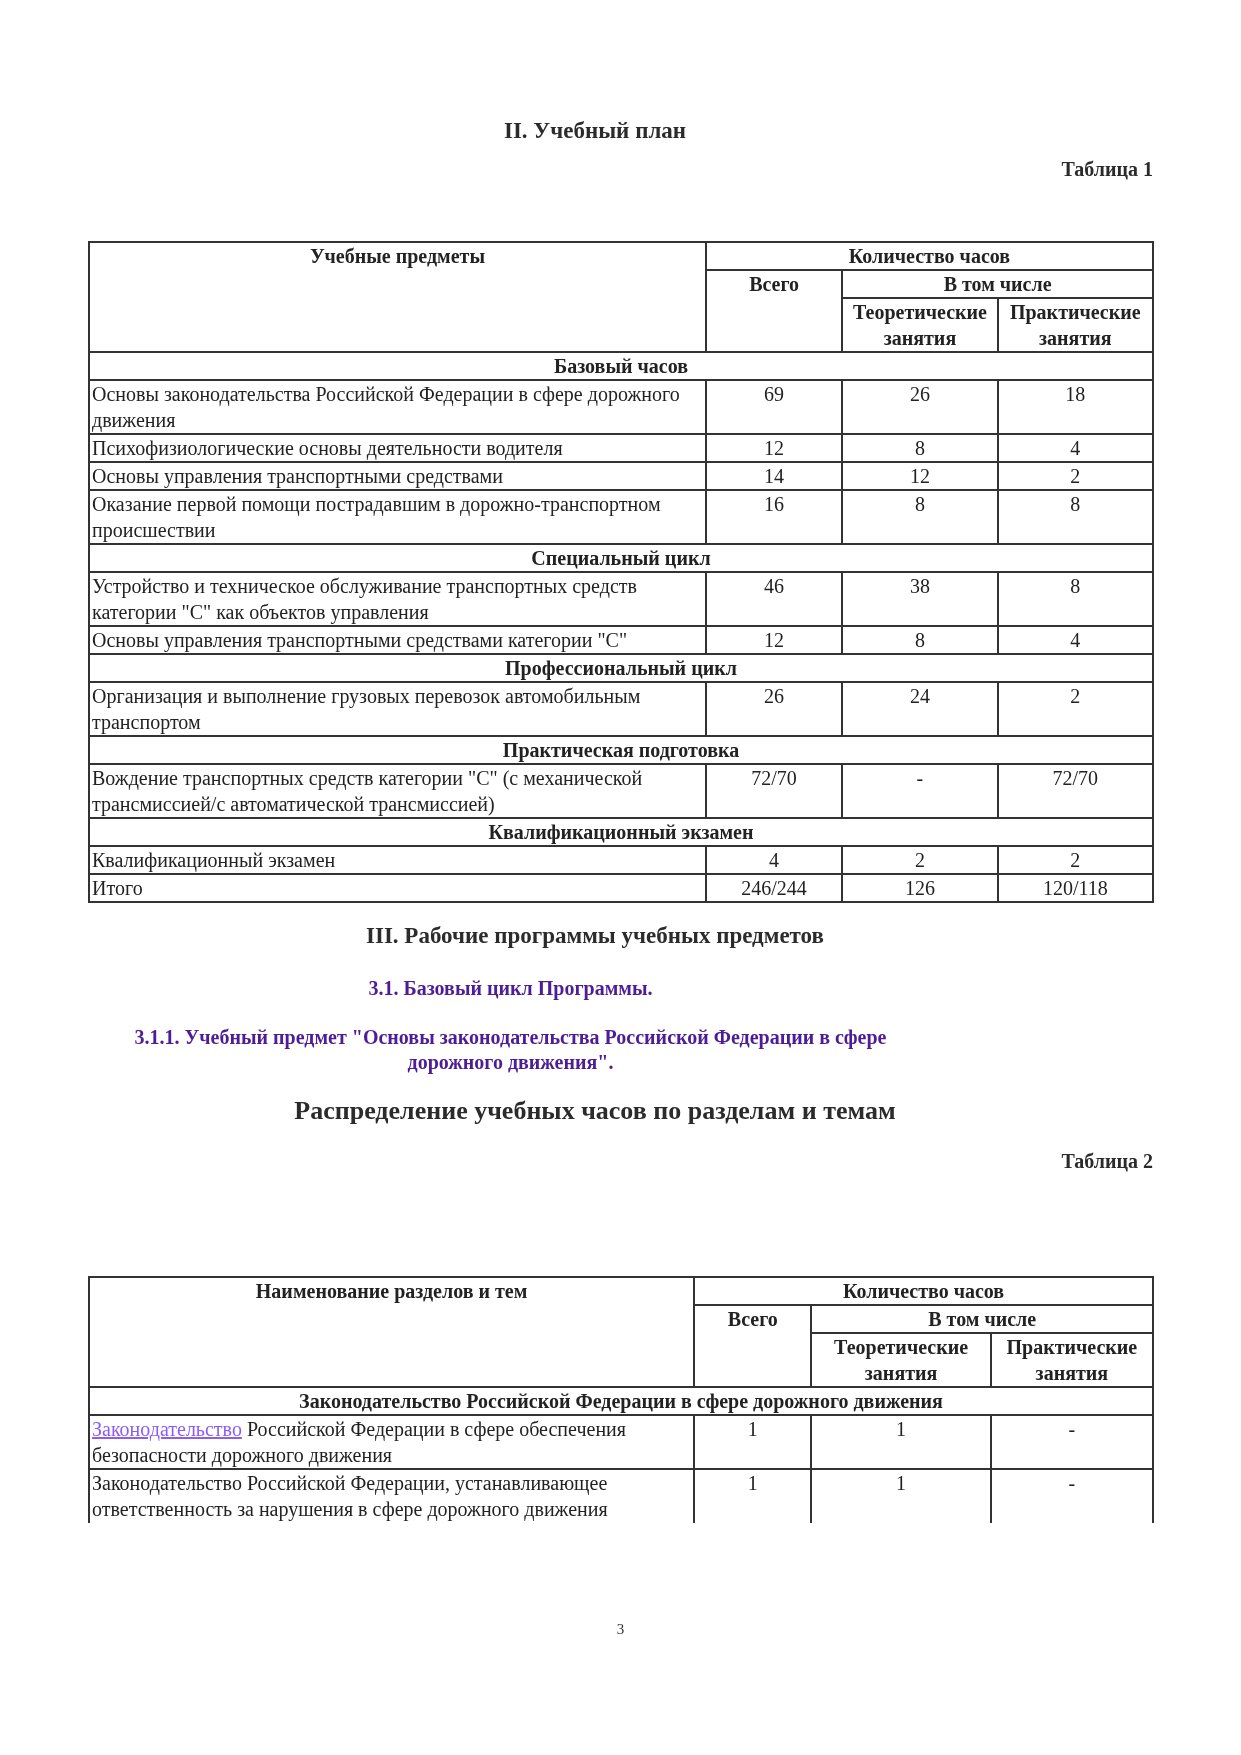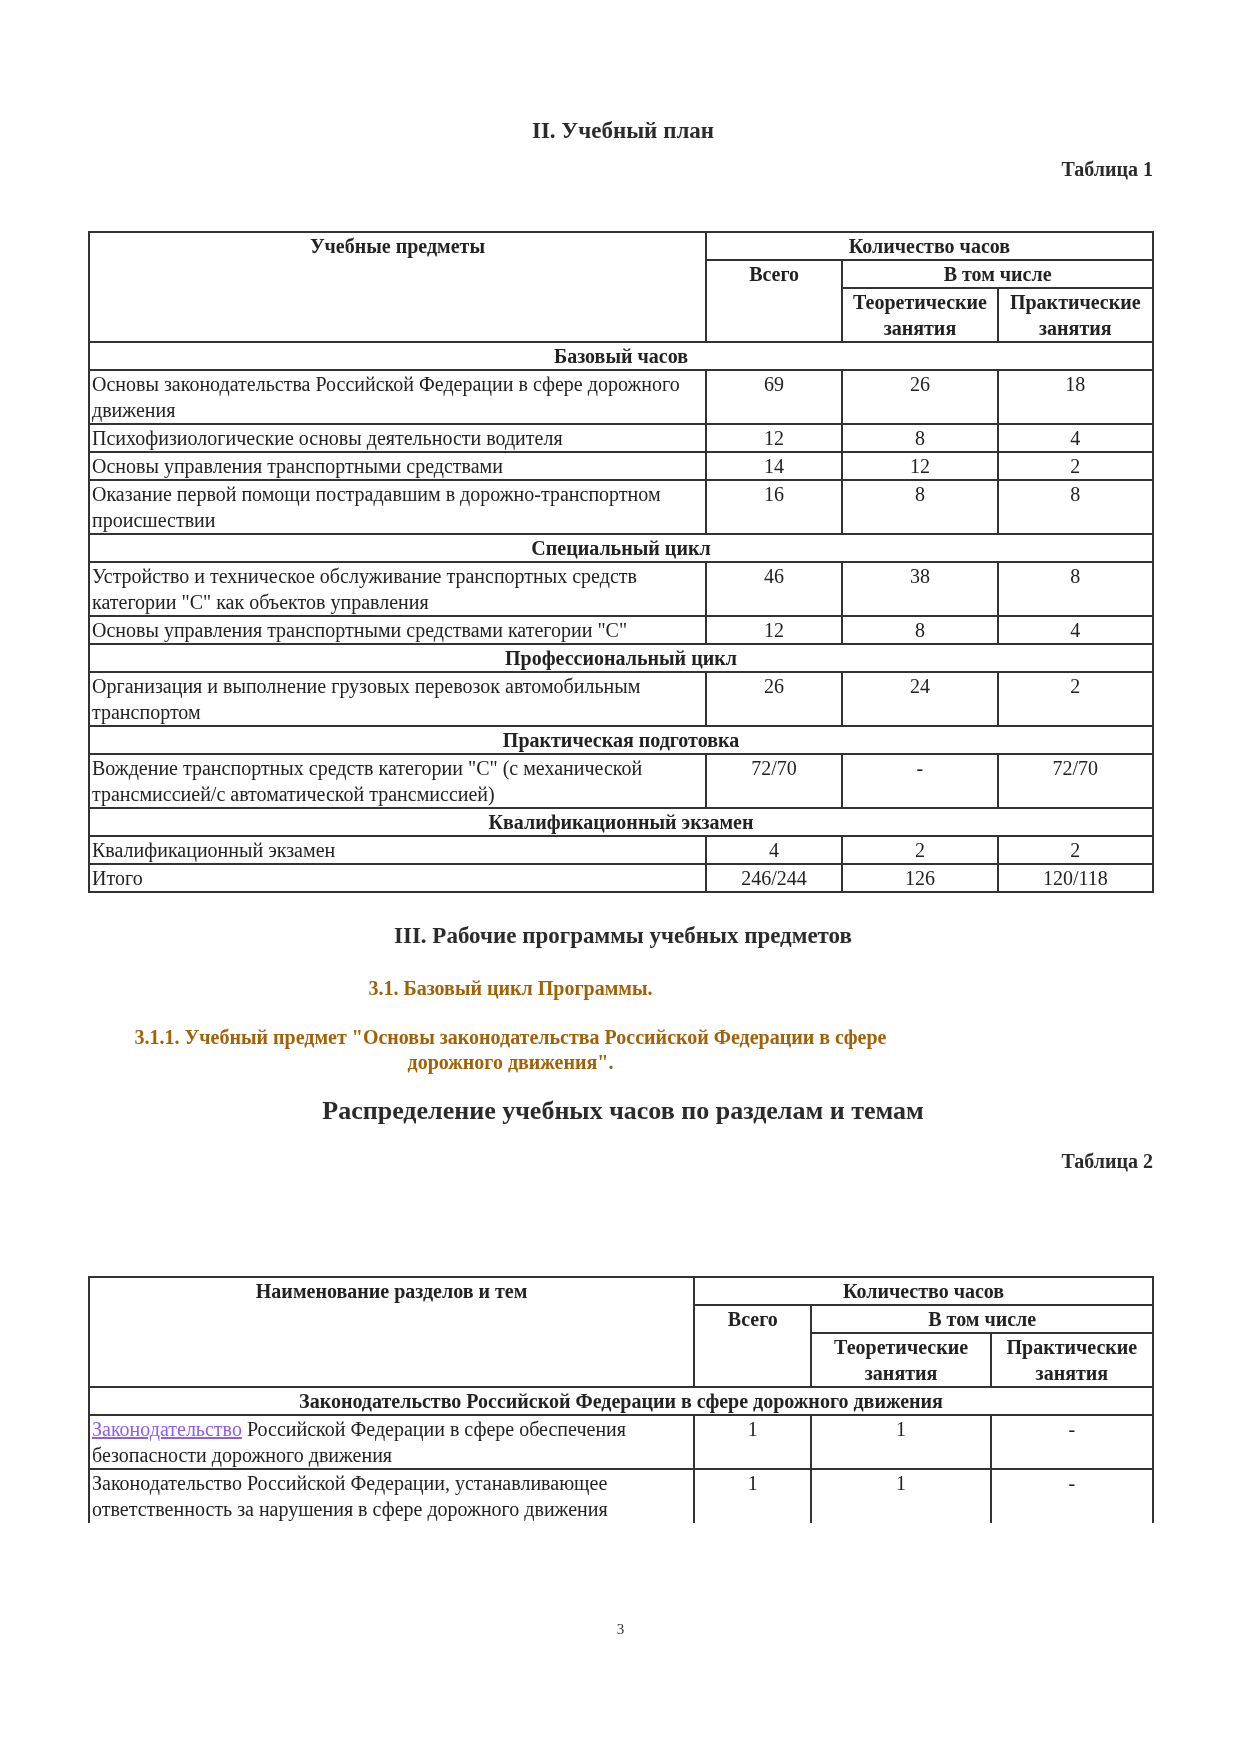--- a/index.html
+++ b/index.html
@@ -5,46 +5,46 @@
   html, body { margin: 0; padding: 0; background: #ffffff; }
   body {
     width: 1241px; height: 1755px; position: relative; overflow: hidden;
     font-family: "Liberation Serif", "DejaVu Serif", serif;
     color: #222222;
   }
   .page { position: absolute; left: 0; top: 0; width: 1241px; height: 1755px; }
 
   .h-section {
     position: absolute; left: 0; width: 1190px; text-align: center;
-    font-weight: bold; font-size: 23px; color: #2b2b2b; padding-left: 28px;
+    font-weight: bold; font-size: 23px; color: #2b2b2b;
   }
   .h-sub {
     position: absolute; left: 0; width: 1021px; text-align: center;
-    font-weight: bold; font-size: 20px; color: #a16207; line-height: 27px;
+    font-weight: bold; font-size: 20px; color: #4c1d95; line-height: 27px;
   }
   .table-label {
     position: absolute; right: 88px; font-weight: bold; font-size: 20px; color: #2b2b2b;
   }
 
   table.plan {
     position: absolute; left: 88px; width: 1066px;
     border-collapse: collapse; table-layout: fixed;
     font-size: 20px; color: #222;
   }
   table.plan td, table.plan th {
     border: 2px solid #333333; padding: 0 2px; vertical-align: top;
     line-height: 26px;
   }
   table.plan th { font-weight: bold; text-align: center; }
   table.plan td.num { text-align: center; }
   table.plan td.sect { text-align: center; font-weight: bold; }
   table.plan td.name { text-align: left; }
   .link { color: #8b5cf6; text-decoration: underline; }
 
-  #t1 { top: 231px; }
+  #t1 { top: 241px; }
   #t2 { top: 1276px; }
   #t2 tr.cut td { border-bottom: none; }
 
   .page-num {
     position: absolute; left: 0; width: 1241px; top: 1621px;
     text-align: center; font-size: 15px; color: #333;
   }
 </style>
 </head>
 <body>

